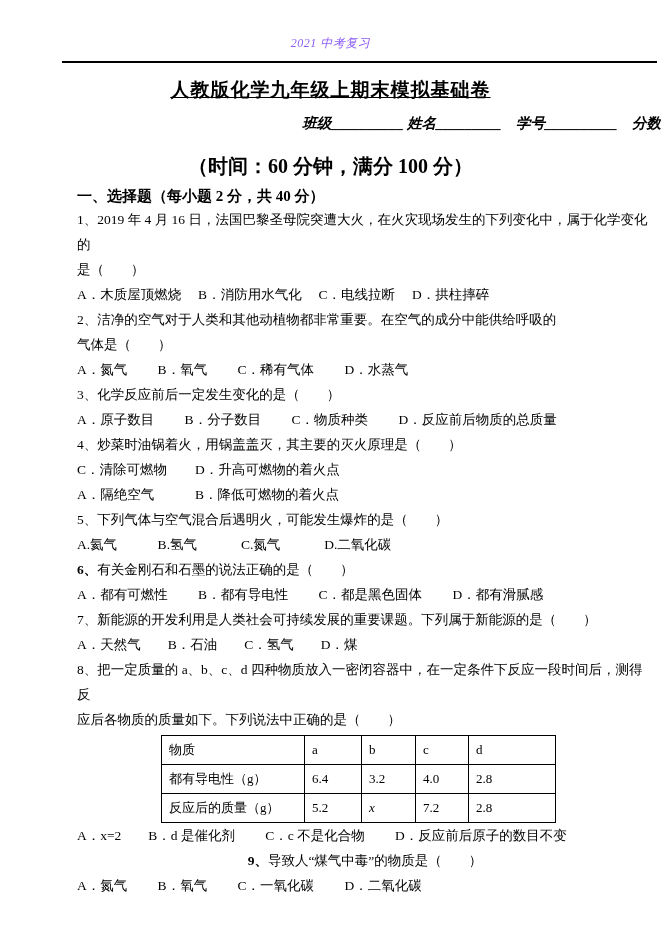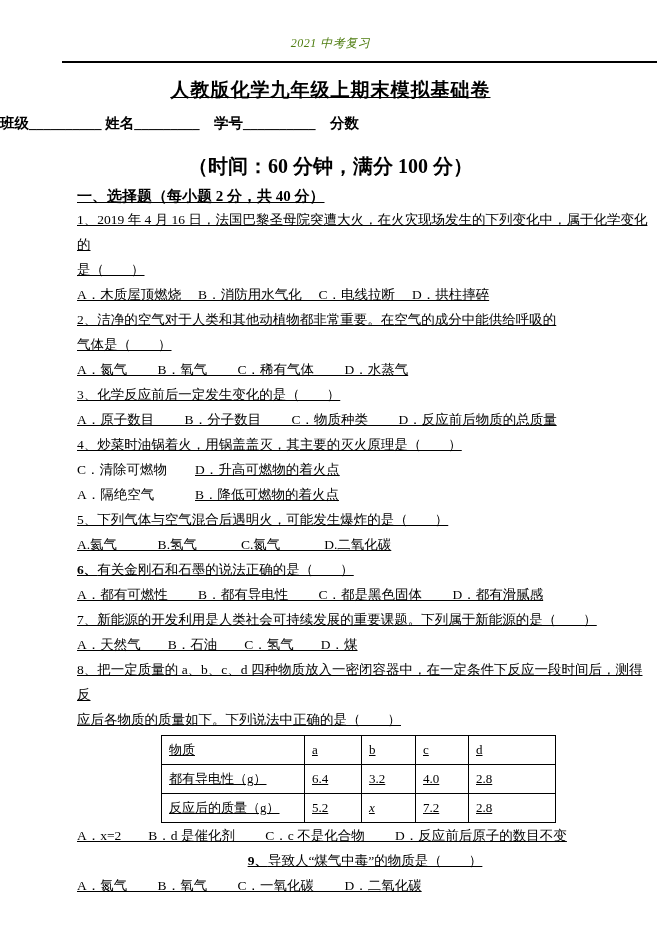--- a/index.html
+++ b/index.html
@@ -3,38 +3,38 @@
 <meta charset="utf-8">
 <style>
   html,body { margin:0; padding:0; background:#ffffff; }
   .page {
     width:661px; height:935px; background:#ffffff; color:#000;
     font-family:"Liberation Serif","DejaVu Serif",serif;
     position:relative; overflow:hidden; margin:0 auto;
   }
   .top-label {
     margin-top:36px; text-align:center; font-size:12px; line-height:15px;
-    font-style:italic; color:#4d7c0f; letter-spacing:0.5px;
+    font-style:italic; color:#8b5cf6; letter-spacing:0.5px;
   }
   .header-rule {
     height:0; border-top:2px solid #000; margin:10px 4px 0 62px;
   }
   .title {
     font-size:19px; font-weight:bold; text-align:center;
     margin:15px 0 0 0; line-height:24px; letter-spacing:1px;text-decoration:underline;
   }
   .info-line {
-    font-size:14.5px; font-weight:bold; text-align:left;
-    margin-top:11px; line-height:20px;
+    font-size:14.5px; font-weight:bold; text-align:right;
+    margin-top:11px; line-height:20px;font-style:italic;
   }
   .time-line {
     font-size:20px; font-weight:bold; text-align:center;
     margin-top:23px; line-height:20px;
   }
-  .body { padding:0 8px 0 77px;text-decoration:underline; }
+  .body { padding:0 8px 0 77px; }
   .section-heading {
     font-size:15px; font-weight:bold; line-height:21px; margin:10px 0 0 0;
   }
   p.line { margin:0; font-size:13.5px; line-height:25px; }
   .bold { font-weight:bold; }
   .em { font-style:italic; }
   .optcol { display:inline-block; width:118px; }
   .mt6 { margin-top:6px; }
   .mt4 { margin-top:4px;text-align:center; }
   table.mass-table { border-collapse:collapse; margin:3px 0 0 84px; }

